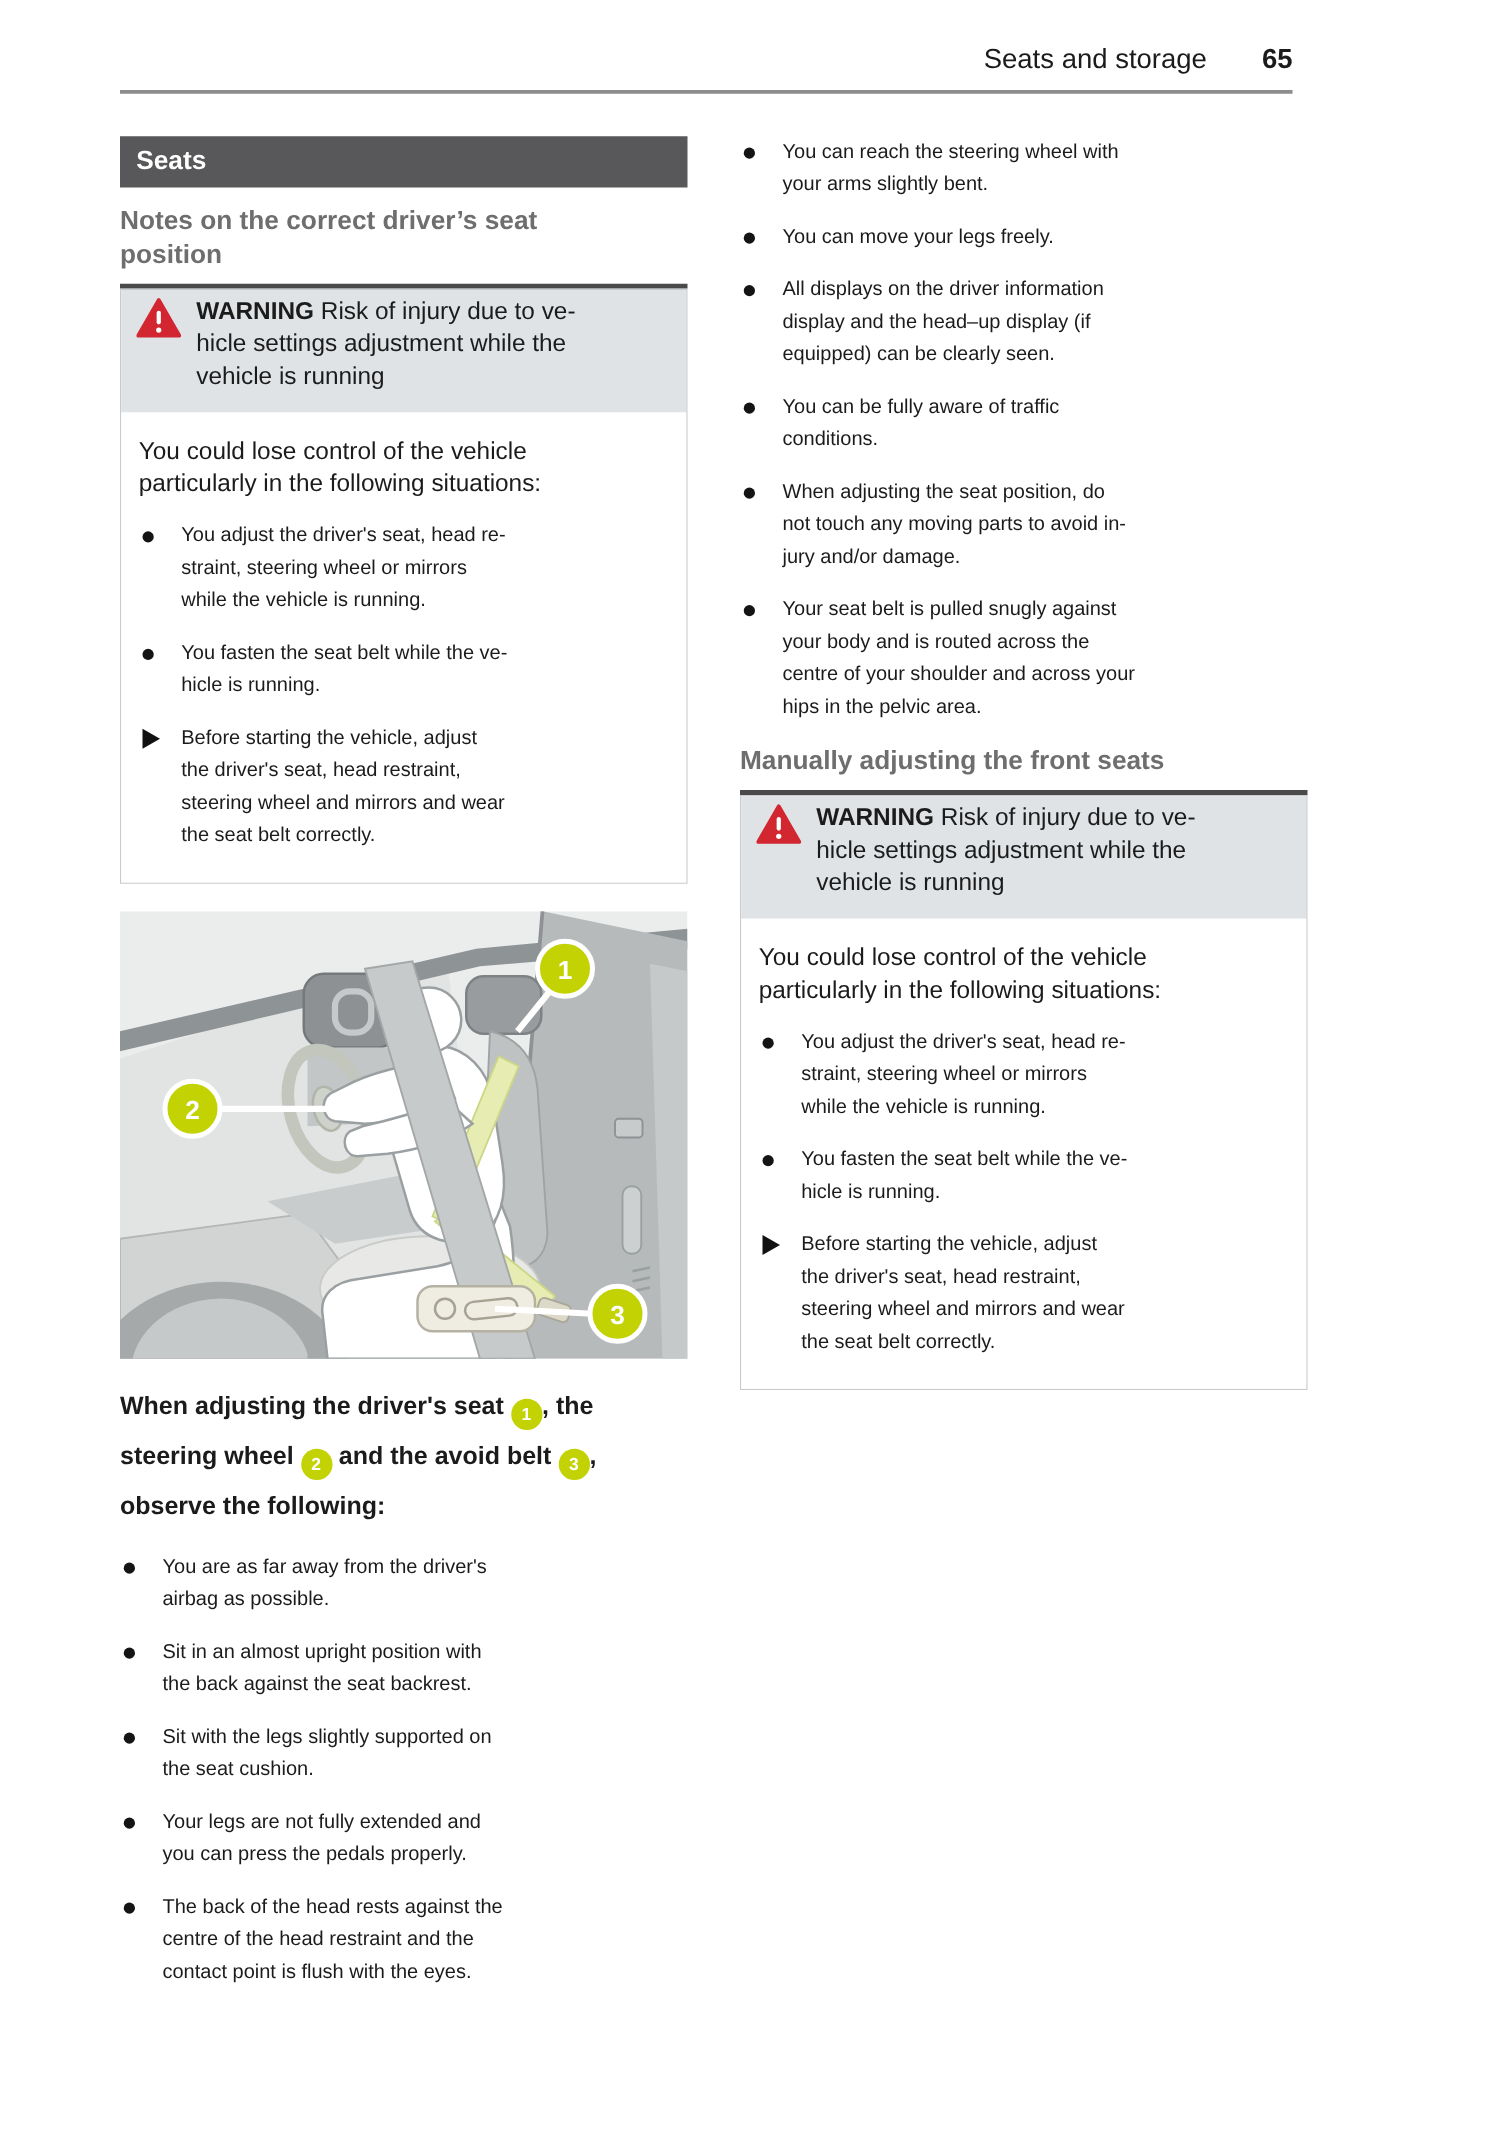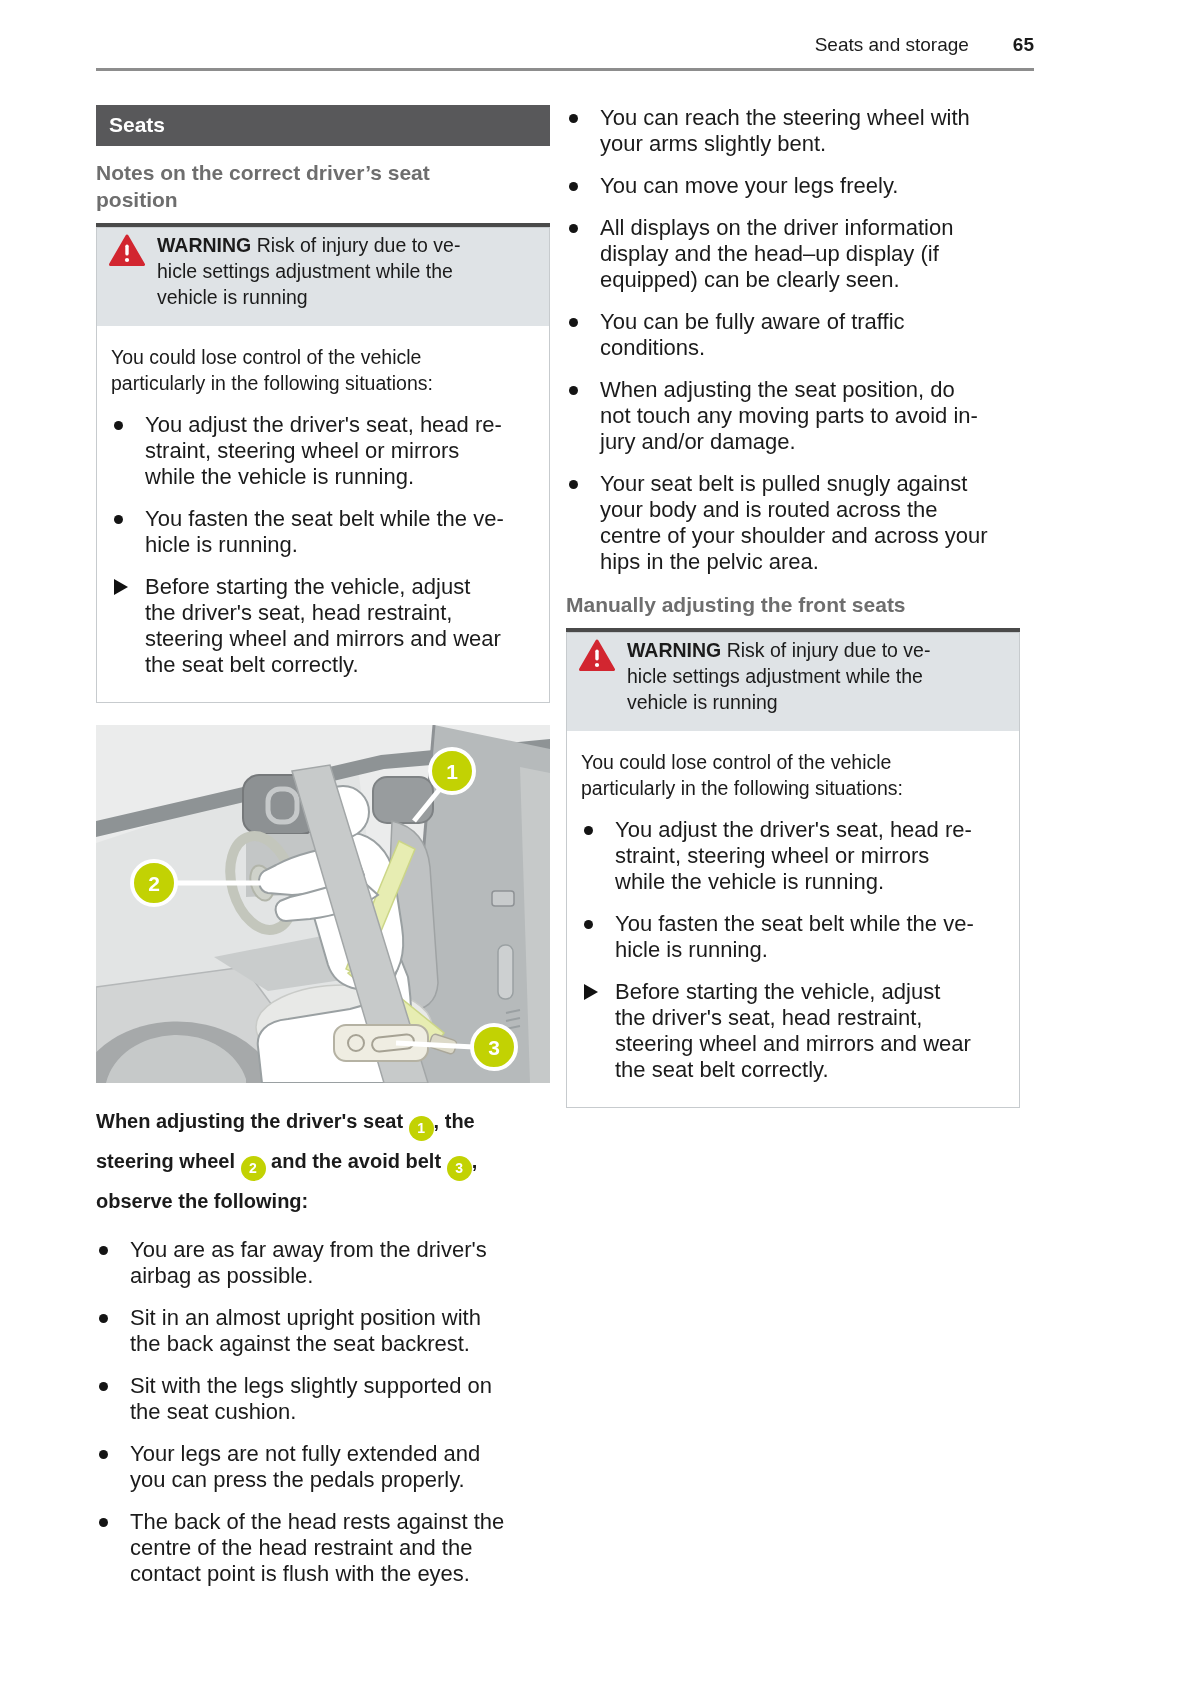--- a/index.html
+++ b/index.html
@@ -14,28 +14,28 @@
     overflow: hidden;
   }
   .inner { padding: 34px 166px 0 96px; }
 
   
   .runhead {
     display: flex;
     justify-content: flex-end;
     align-items: baseline;
     gap: 44px;
-    font-size: 19px;
+    font-size: 22px;
     padding-bottom: 12px;
   }
   .runhead .pagenum { font-weight: bold; }
   .head-rule { border: none; border-top: 3px solid #8d8d8d; margin: 0 0 34px 0; }
 
   
-  .columns { display: flex; gap: 16px; }
+  .columns { display: flex; gap: 42px; }
   .col { width: 454px; flex: 0 0 454px; }
 
   
   .title-bar {
     background: #58585a;
     color: #ffffff;
     font-weight: bold;
     font-size: 21px;
     padding: 8px 13px 9px;
     margin-bottom: 13px;
@@ -74,21 +74,21 @@
     font-size: 19.5px;
     line-height: 26px;
     white-space: pre-line;
     margin-bottom: 16px;
   }
 
   
   ul.blist { list-style: none; }
   ul.blist li {
     display: flex;
-    font-size: 22px;
+    font-size: 16px;
     line-height: 26px;
     margin-bottom: 16px;
   }
   ul.blist .marker { flex: 0 0 34px; padding-left: 3px; }
   ul.blist .dot {
     display: block; width: 9px; height: 9px; border-radius: 50%;
     background: #141414; margin-top: 9px;
   }
   ul.blist .tri {
     display: block; width: 0; height: 0;

